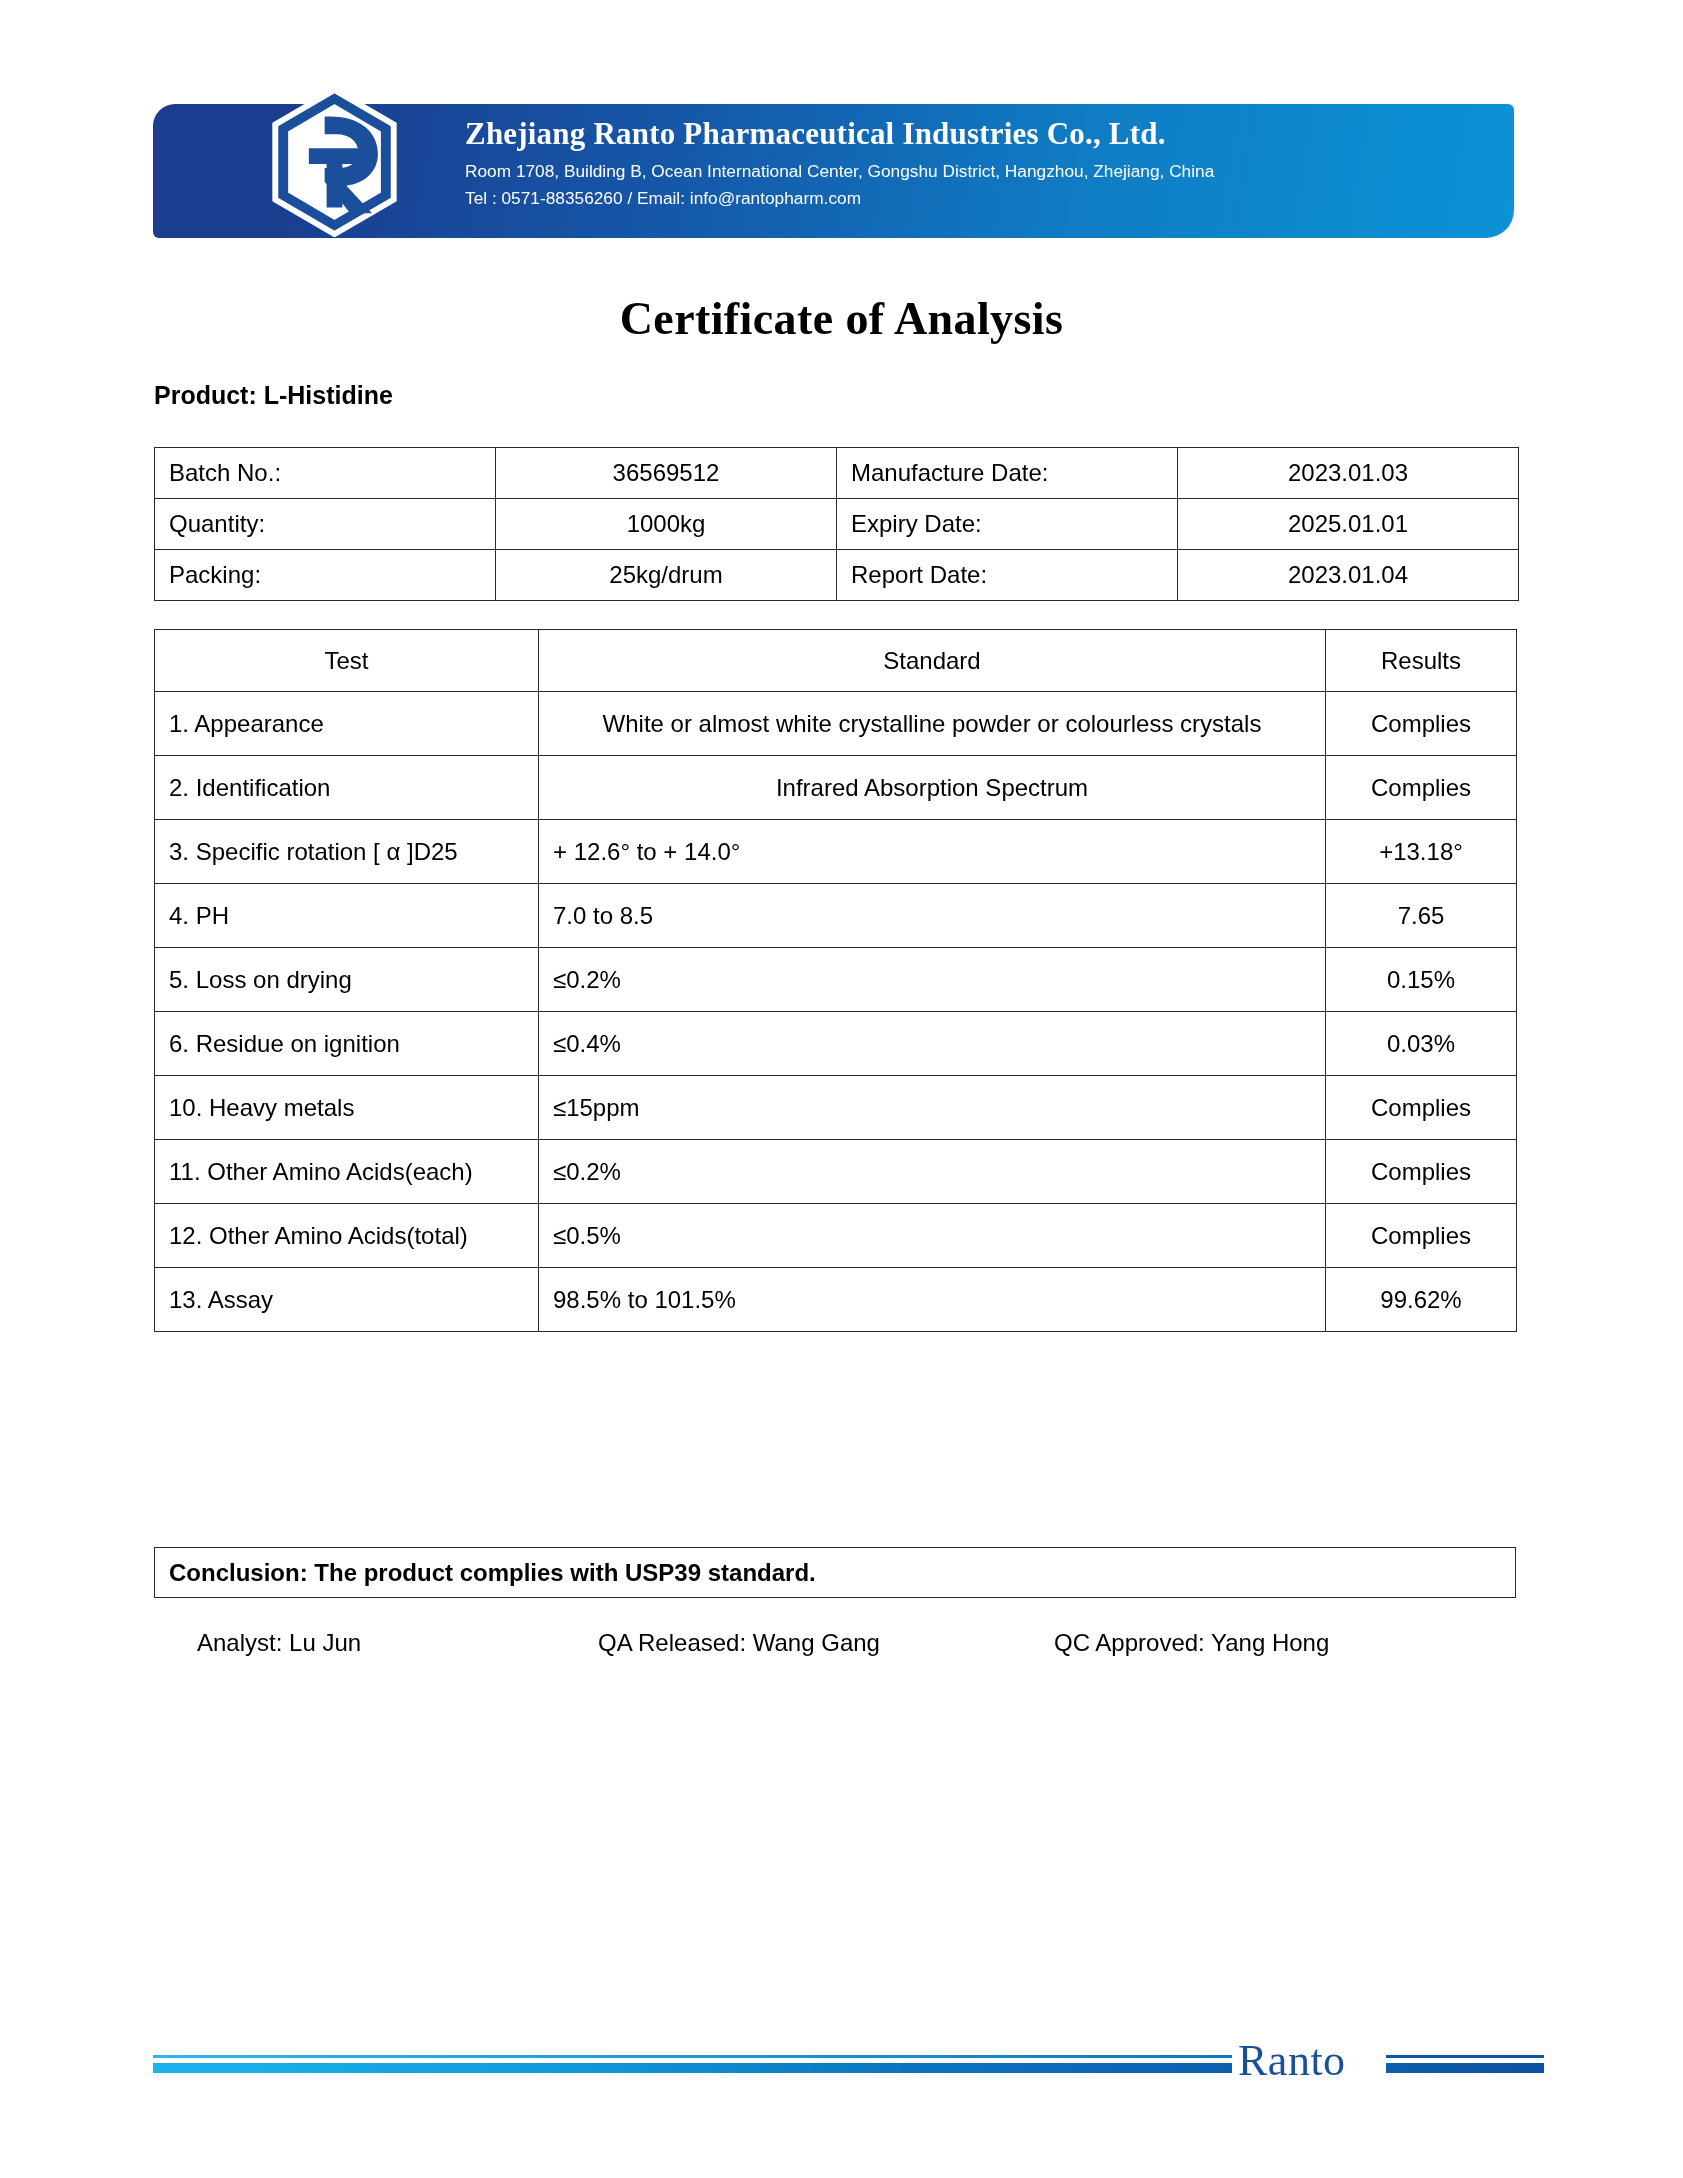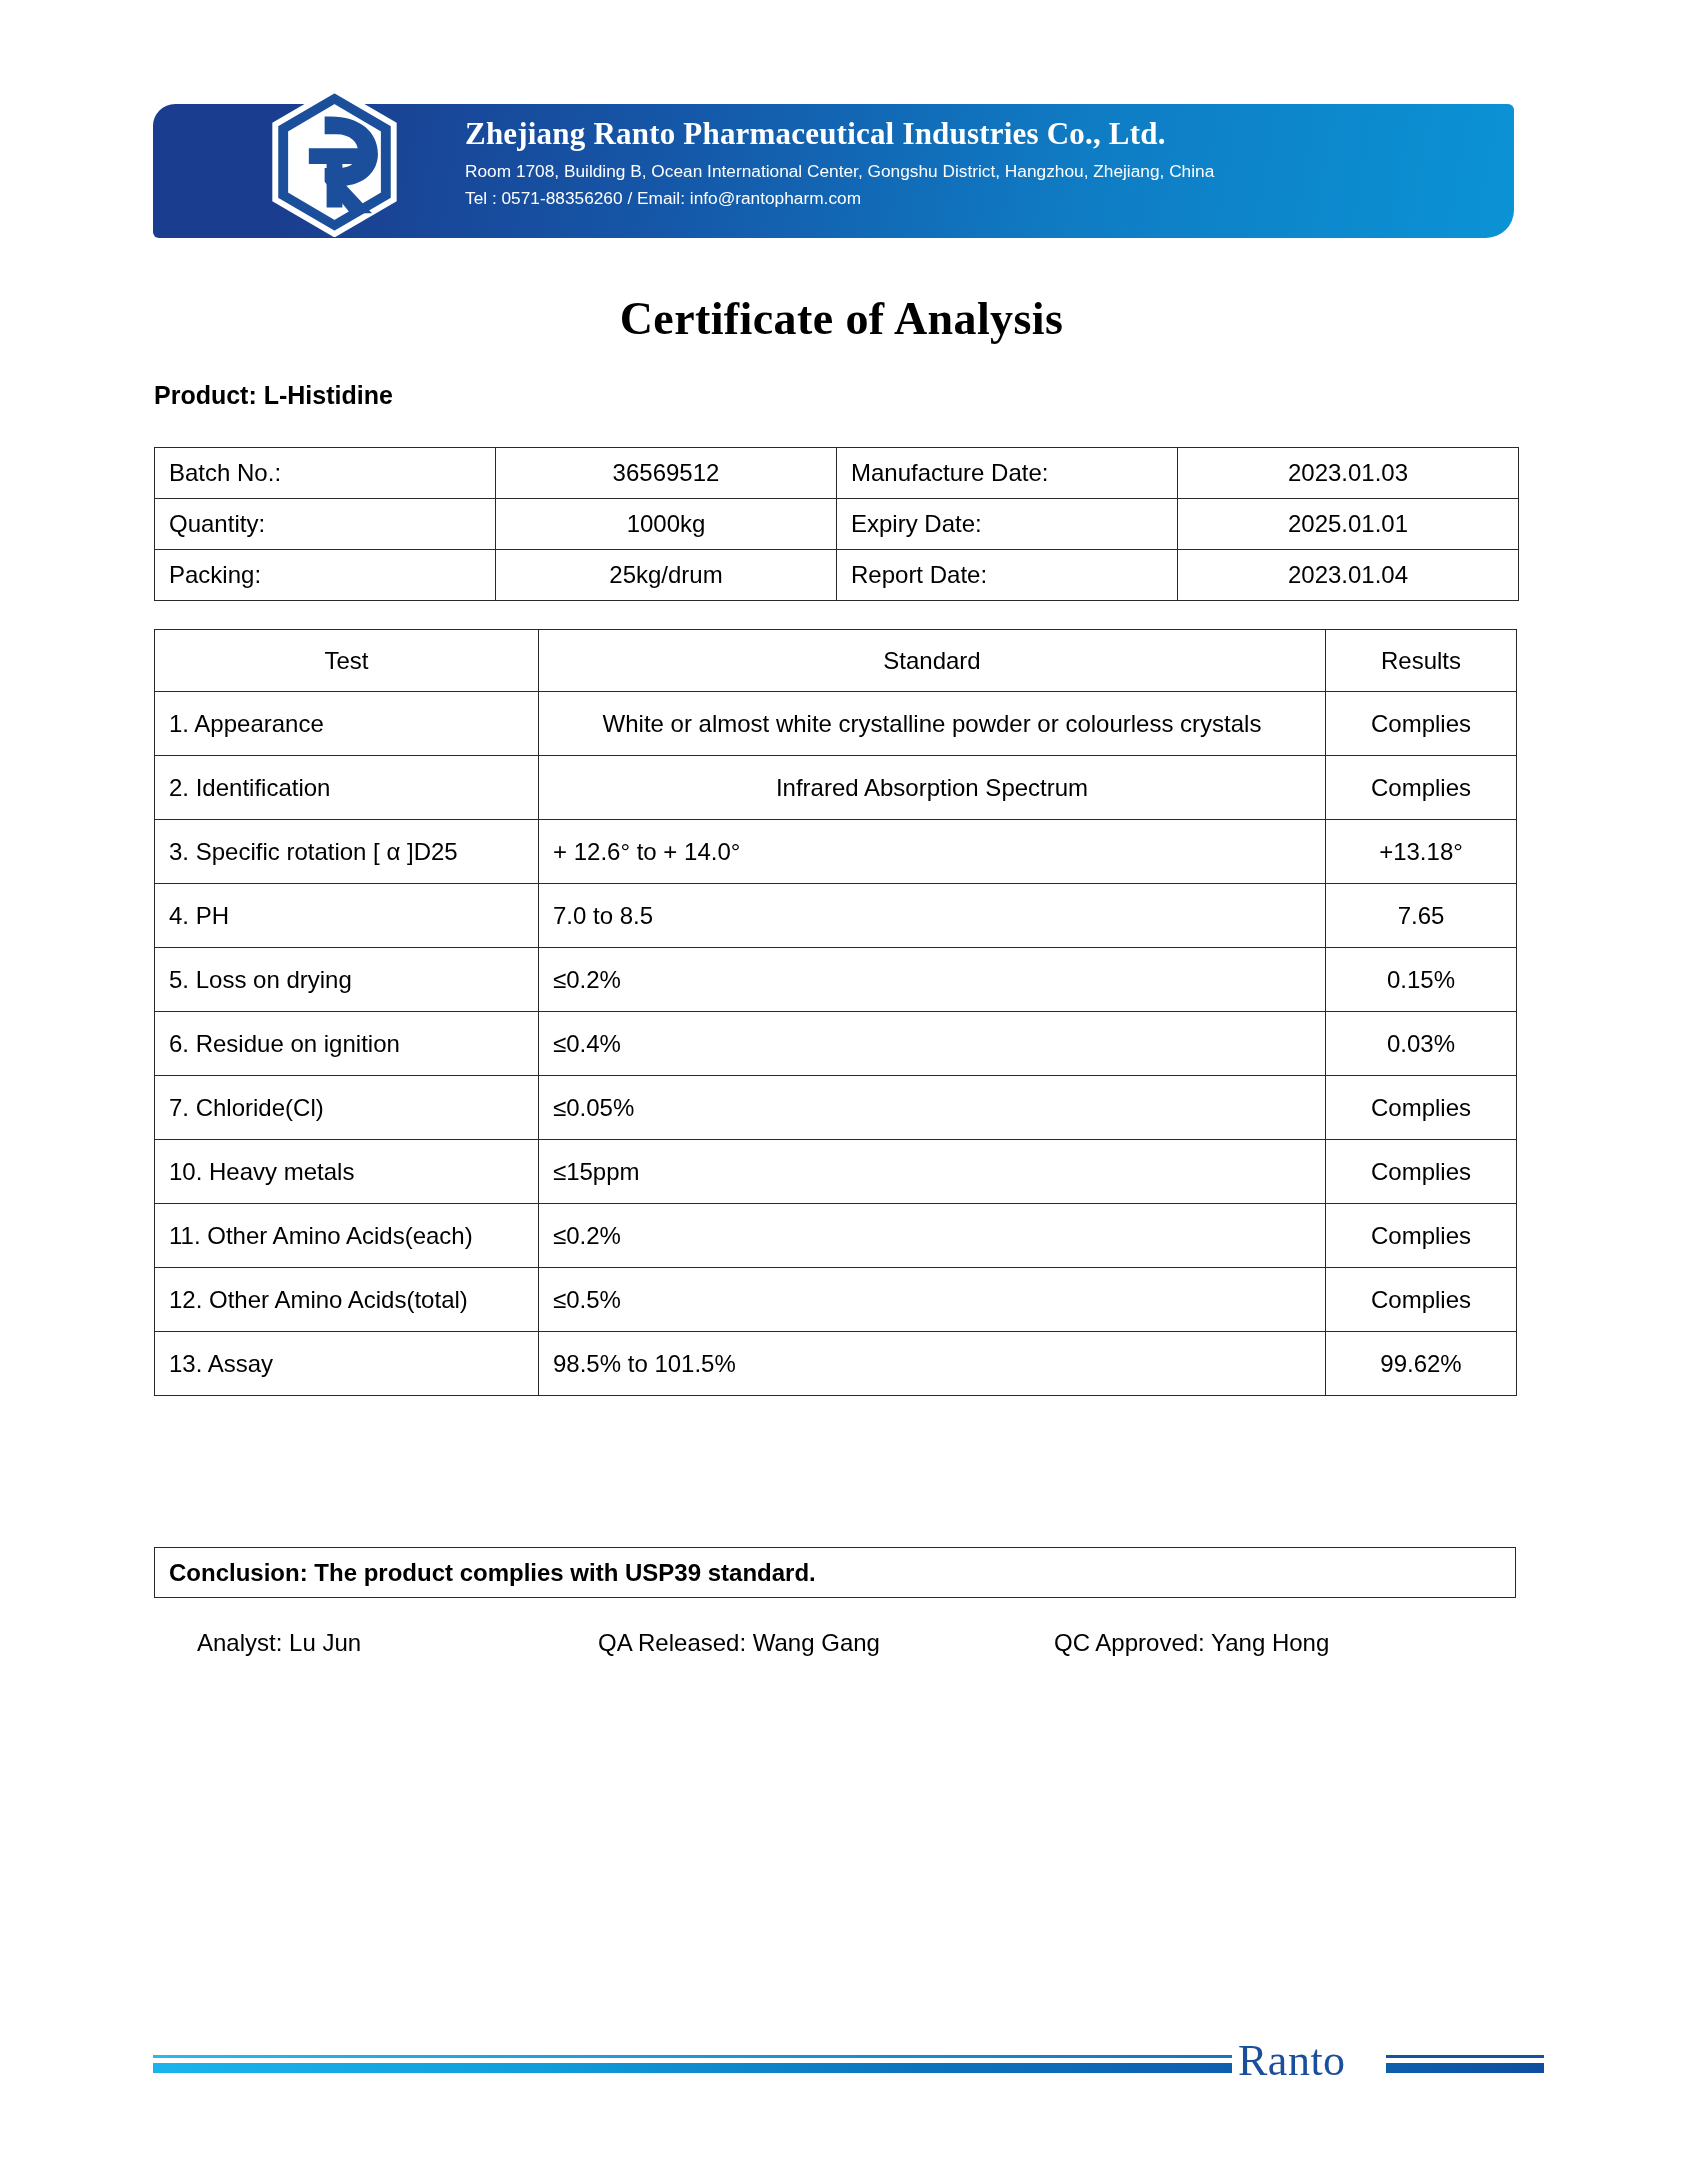--- a/index.html
+++ b/index.html
@@ -215,25 +215,20 @@
           <td class="t">5. Loss on drying</td>
           <td class="s">≤0.2%</td>
           <td class="r">0.15%</td>
         </tr>
         <tr>
           <td class="t">6. Residue on ignition</td>
           <td class="s">≤0.4%</td>
           <td class="r">0.03%</td>
         </tr>
         <tr>
-          <td class="t">7. Chloride(Cl)</td>
-          <td class="s">≤0.05%</td>
-          <td class="r">Complies</td>
-        </tr>
-        <tr>
           <td class="t">10. Heavy metals</td>
           <td class="s">≤15ppm</td>
           <td class="r">Complies</td>
         </tr>
         <tr>
           <td class="t">11. Other Amino Acids(each)</td>
           <td class="s">≤0.2%</td>
           <td class="r">Complies</td>
         </tr>
         <tr>

